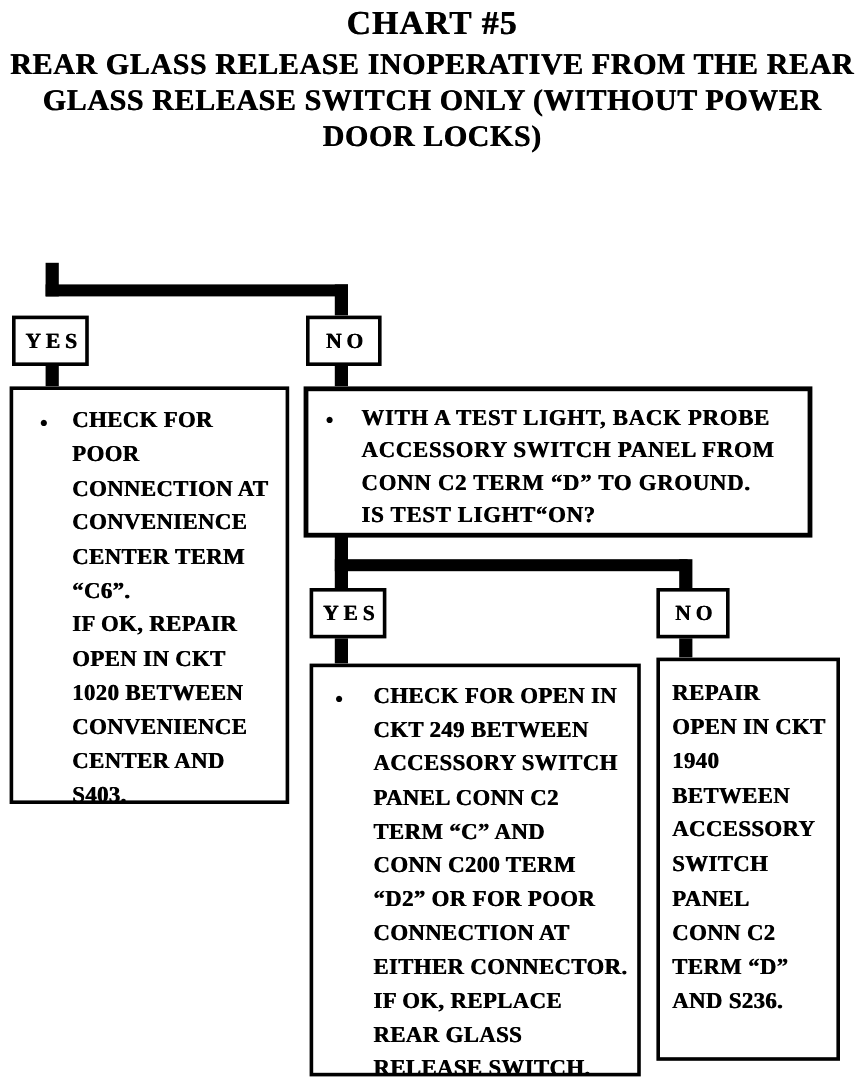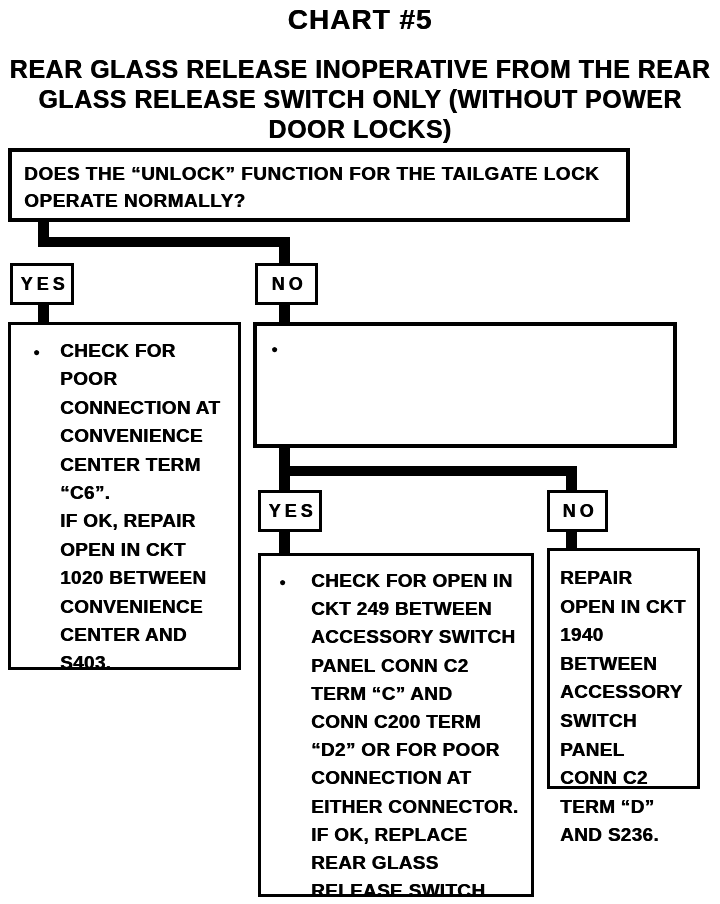--- a/index.html
+++ b/index.html
@@ -5,21 +5,21 @@
   html, body {
     margin: 0;
     padding: 0;
     background: #ffffff;
   }
   .page {
     position: relative;
     width: 720px;
     height: 904px;
     background: #ffffff;
-    font-family: Liberation Sans, sans-serif;
+    font-family: Liberation Serif, serif;
     color: #000000;
     overflow: hidden;
   }
   .ink {
     color: #000000;
     font-weight: bold;
     text-shadow: 0.5px 0 0 #000;
   }
   .title {
     position: absolute;
@@ -33,21 +33,20 @@
   .subtitle {
     position: absolute;
     top: 40px;
     left: 0;
     width: 720px;
     text-align: center;
     font-size: 25px;
     line-height: 30px;
     letter-spacing: 0.5px;
     white-space: pre-line;
-    margin-top: 14px;
   }
   .box {
     position: absolute;
     box-sizing: border-box;
     background: #ffffff;
     border: 3px solid #000;
   }
   .qbox { border-width: 4px; }
   .qtext {
     display: block;
@@ -102,37 +101,33 @@
   .c2v  { left: 279px; top: 445px; width: 11px; height: 45px; }
   .c2h  { left: 279px; top: 466px; width: 294px; height: 10px; }
   .c2vr { left: 566px; top: 466px; width: 11px; height: 24px; }
   .yes2 { left: 258px; top: 490px; width: 64px; height: 42px; }
   .no2  { left: 547px; top: 490px; width: 61px; height: 42px; }
   .s2l  { left: 279px; top: 532px; width: 11px; height: 21px; }
   .s2r  { left: 566px; top: 532px; width: 11px; height: 16px; }
   .actionY2 { left: 258px; top: 553px; width: 276px; height: 344px; padding-top: 11px; }
   .actionY2 .bullet { margin-left: 18px; width: 32px; line-height: 30px; }
   .actionY2 .atext  { line-height: 28.2px; }
-  .actionN2 { left: 547px; top: 548px; width: 153px; height: 241px; padding: 13px 4px 0 10px; }
+  .actionN2 { left: 547px; top: 548px; width: 153px; height: 336px; padding: 13px 4px 0 10px; }
   .actionN2 .atext { line-height: 28.6px; }
 </style>
 </head>
 <body>
 
 <div class="page">
 
   <div class="title ink">CHART #5</div>
   <div class="subtitle ink">REAR GLASS RELEASE INOPERATIVE FROM THE REAR
 GLASS RELEASE SWITCH ONLY (WITHOUT POWER
 DOOR LOCKS)</div>
 
-  <div class="box qbox q1">
-    <span class="qtext ink">DOES THE “UNLOCK” FUNCTION FOR THE TAILGATE LOCK
-OPERATE NORMALLY?</span>
-  </div>
 
   <div class="conn c1v"></div>
   <div class="conn c1h"></div>
   <div class="conn c1vr"></div>
 
   <div class="box anslabel yes1 ink">
     <span>YES</span>
   </div>
   <div class="box anslabel no1 ink">
     <span>NO</span>
@@ -152,20 +147,24 @@
 IF OK, REPAIR
 OPEN IN CKT
 1020 BETWEEN
 CONVENIENCE
 CENTER AND
 S403.</span>
   </div>
 
   <div class="box qbox q2 brow">
     <span class="bullet ink">●</span>
+    <span class="atext ink">WITH A TEST LIGHT, BACK PROBE
+ACCESSORY SWITCH PANEL FROM
+CONN C2 TERM “D” TO GROUND.
+IS TEST LIGHT“ON?</span>
   </div>
 
   <div class="conn c2v"></div>
   <div class="conn c2h"></div>
   <div class="conn c2vr"></div>
 
   <div class="box anslabel yes2 ink">
     <span>YES</span>
   </div>
   <div class="box anslabel no2 ink">

